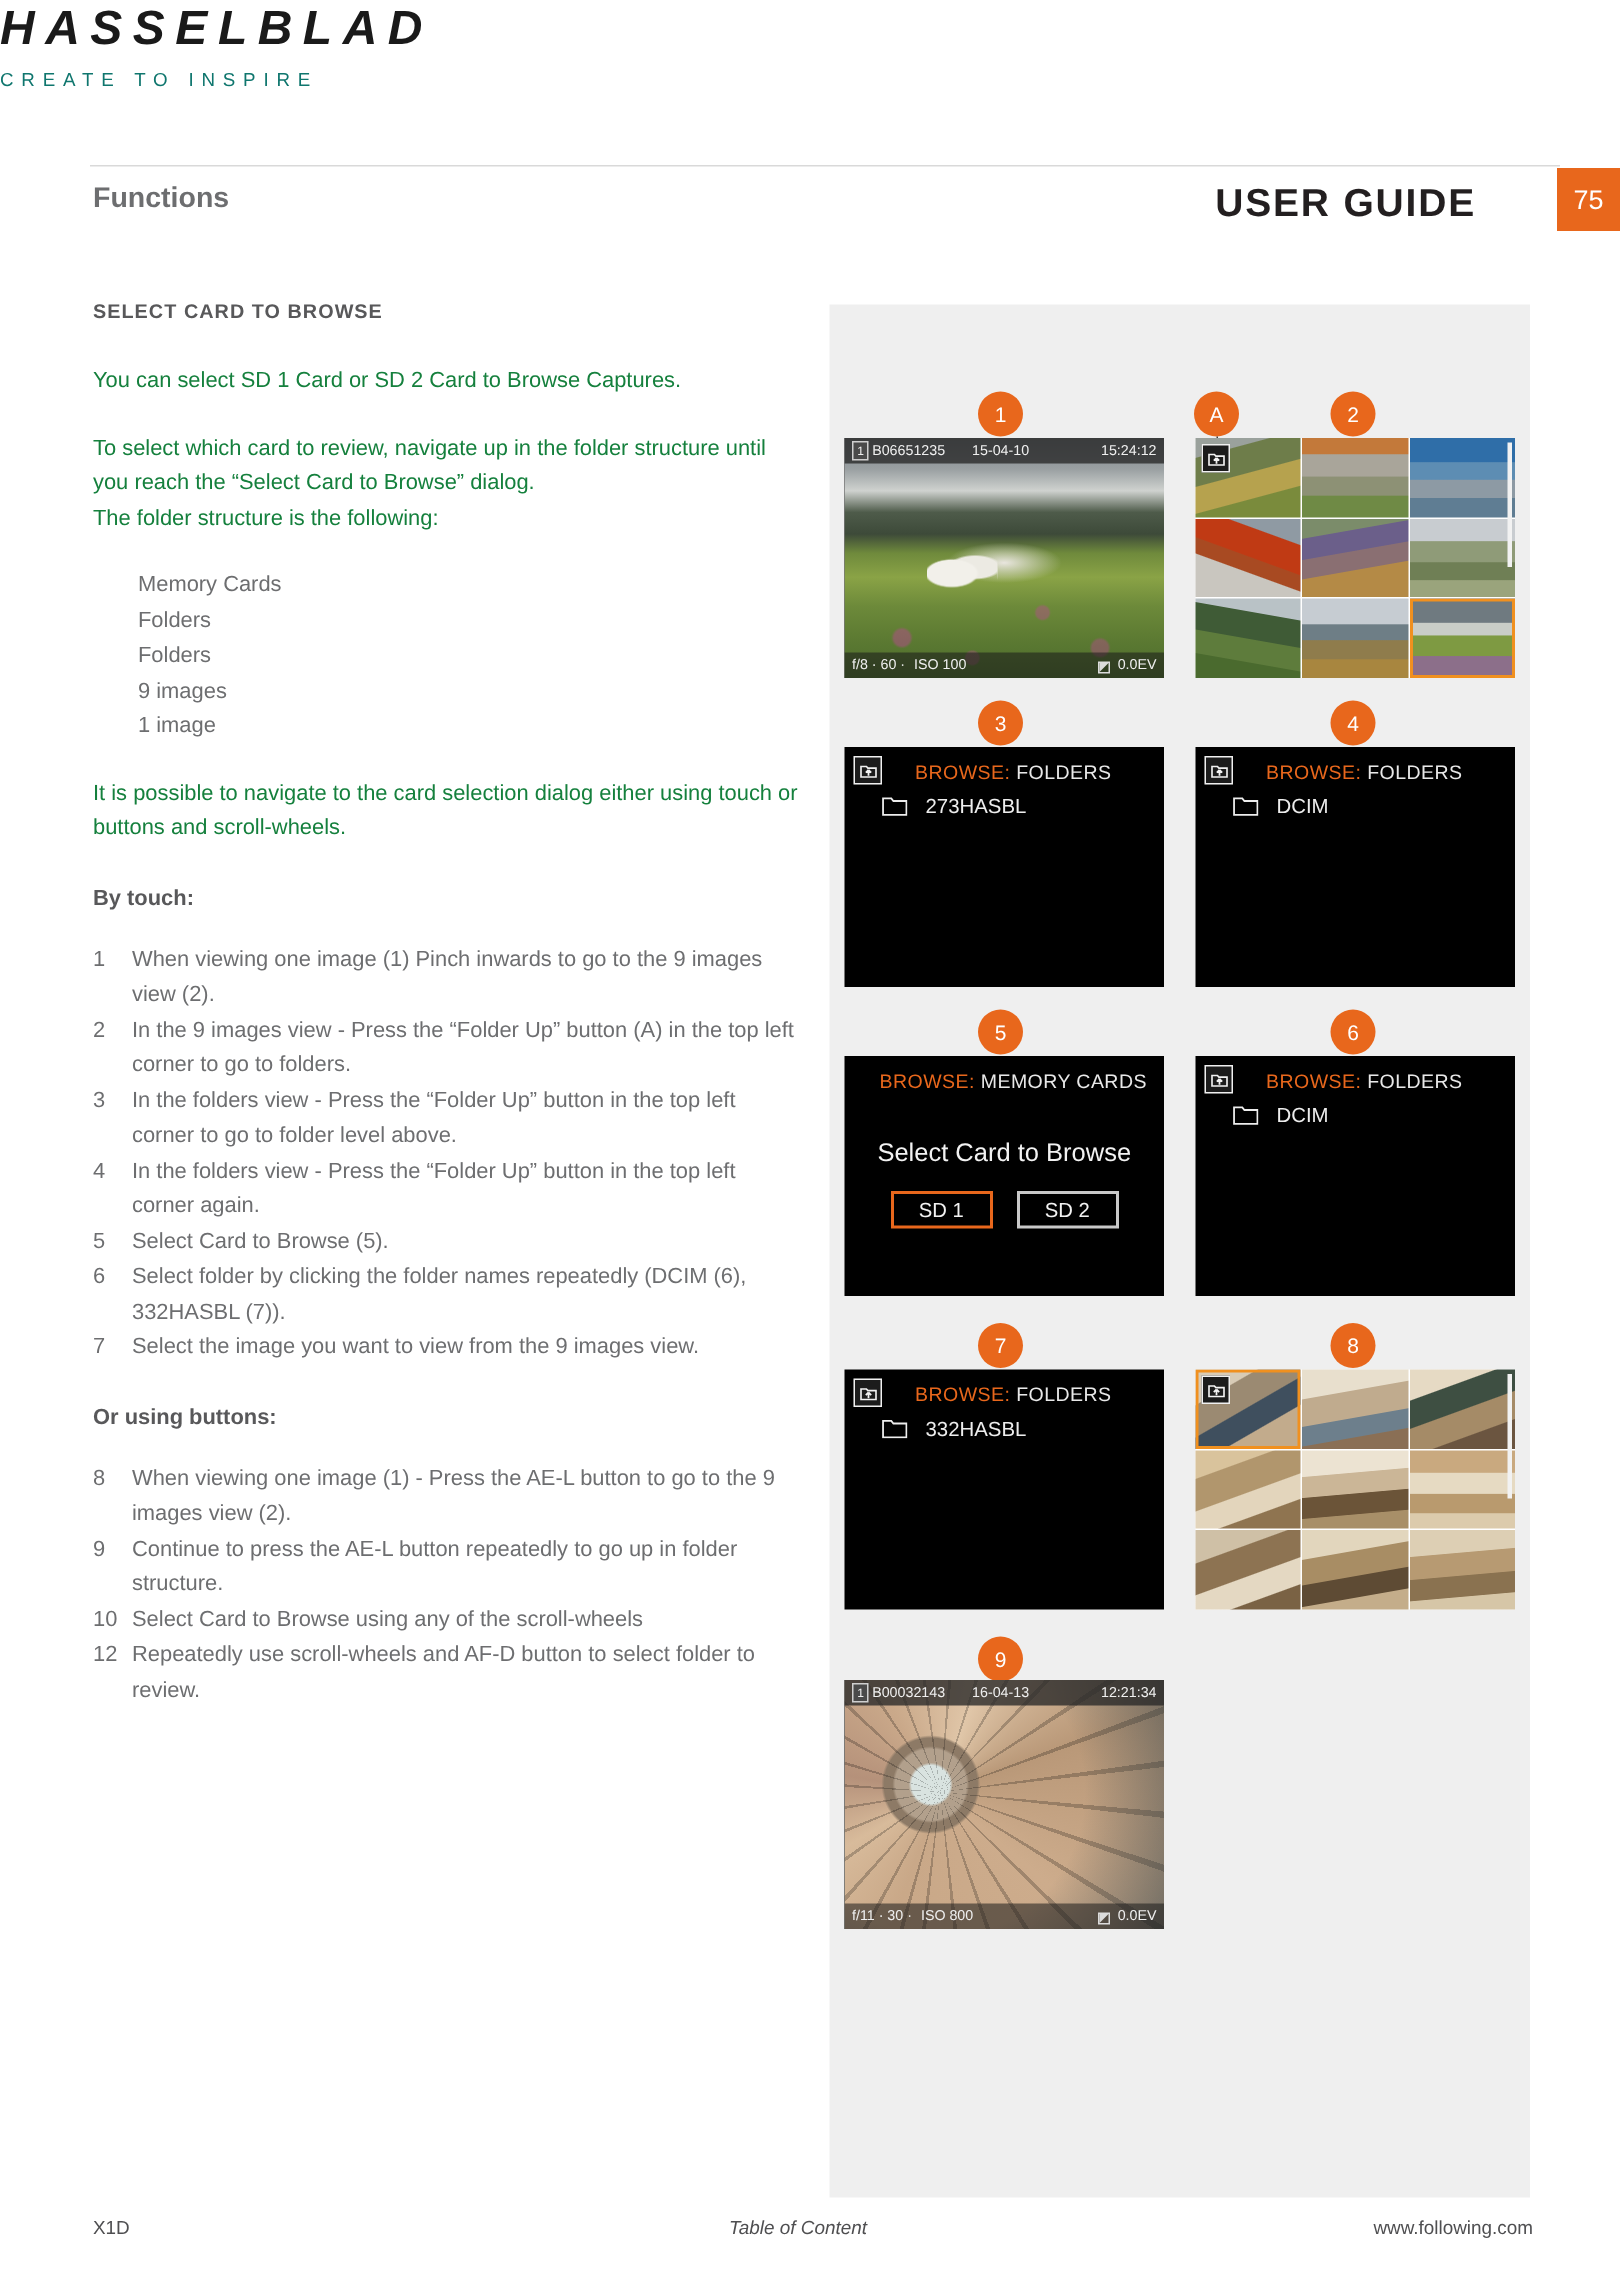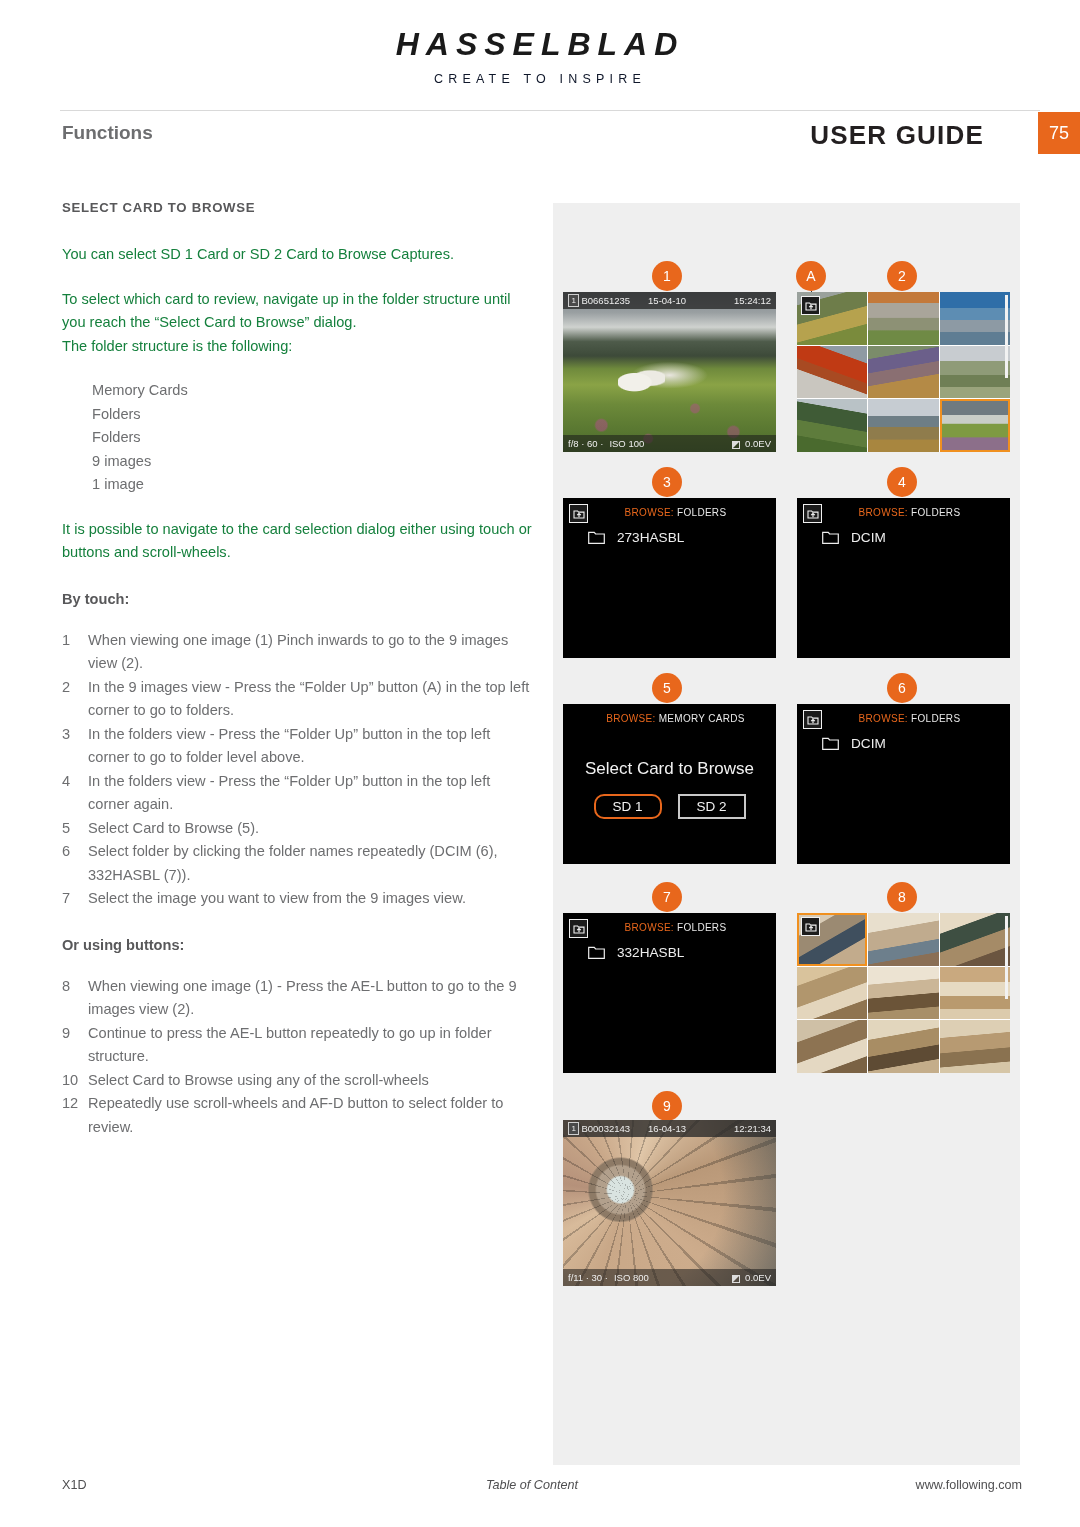--- a/index.html
+++ b/index.html
@@ -6,33 +6,33 @@
   body {
     width: 1080px; height: 1527px;
     background: #ffffff;
     font-family: "Liberation Sans", sans-serif;
     color: #58585a;
     position: relative;
     overflow: hidden;
   }
 
   
-  .brand-block { text-align: center; padding-top: 26px; }
+  .brand-block { text-align: left; }
   .brand-name {
     font-family: "Liberation Sans", sans-serif;
     font-weight: bold;
     font-style: italic;
     font-size: 32px;
     letter-spacing: 7px;
     color: #1a1a1a;
   }
   .brand-tagline {
     font-size: 12.5px;
     letter-spacing: 5.2px;
-    color: #0f172a;
+    color: #0f766e;
     margin-top: 9px;
   }
 
   .rule {
     position: absolute;
     left: 60px; right: 40px; top: 110px;
     height: 1px; background: #d9d9d9;
   }
 
   
@@ -230,21 +230,21 @@
     border: 1.4px solid #f0f0f0;
     z-index: 6;
     display: flex; align-items: center; justify-content: center;
   }
   .folder-up svg { display: block; }
   .grid9 .folder-up { left: 4px; top: 4px; }
 
   
   .browse-label {
     position: absolute; top: 9px; left: 12px; right: 0;
-    text-align: center; font-size: 10px; letter-spacing: 0.3px;
+    text-align: center; font-size: 13px; letter-spacing: 0.3px;
   }
   .browse-label .bw { color: #e8671c; }
   .browse-label .bv { color: #e8e8e8; }
   .folder-row {
     position: absolute; left: 25px; top: 32px;
     display: flex; align-items: center; gap: 12px;
   }
   .folder-glyph { width: 17px; height: 13px; }
   .folder-name { color: #ededed; font-size: 13.6px; }
 
@@ -256,21 +256,21 @@
   .dlg-buttons {
     position: absolute; left: 0; right: 0; top: 90px;
     display: flex; justify-content: center; gap: 16px;
   }
   .dlg-btn {
     width: 68px; height: 25px;
     display: flex; align-items: center; justify-content: center;
     color: #f2f2f2; font-size: 13.5px;
     border: 2px solid #c9c9c9;
   }
-  .dlg-btn.active { border-color: #e8671c; border-radius: 10px; }
+  .dlg-btn.active { border-color: #e8671c; }
 
   
   .footer { position: absolute; left: 0; right: 0; top: 1478px; height: 20px; font-size: 12.6px; color: #4f4f51; }
   .footer .f-left { position: absolute; left: 62px; }
   .footer .f-mid { position: absolute; left: 486px; font-style: italic; }
   .footer .f-right { position: absolute; right: 58px; }
 </style>
 </head>
 <body>
 

